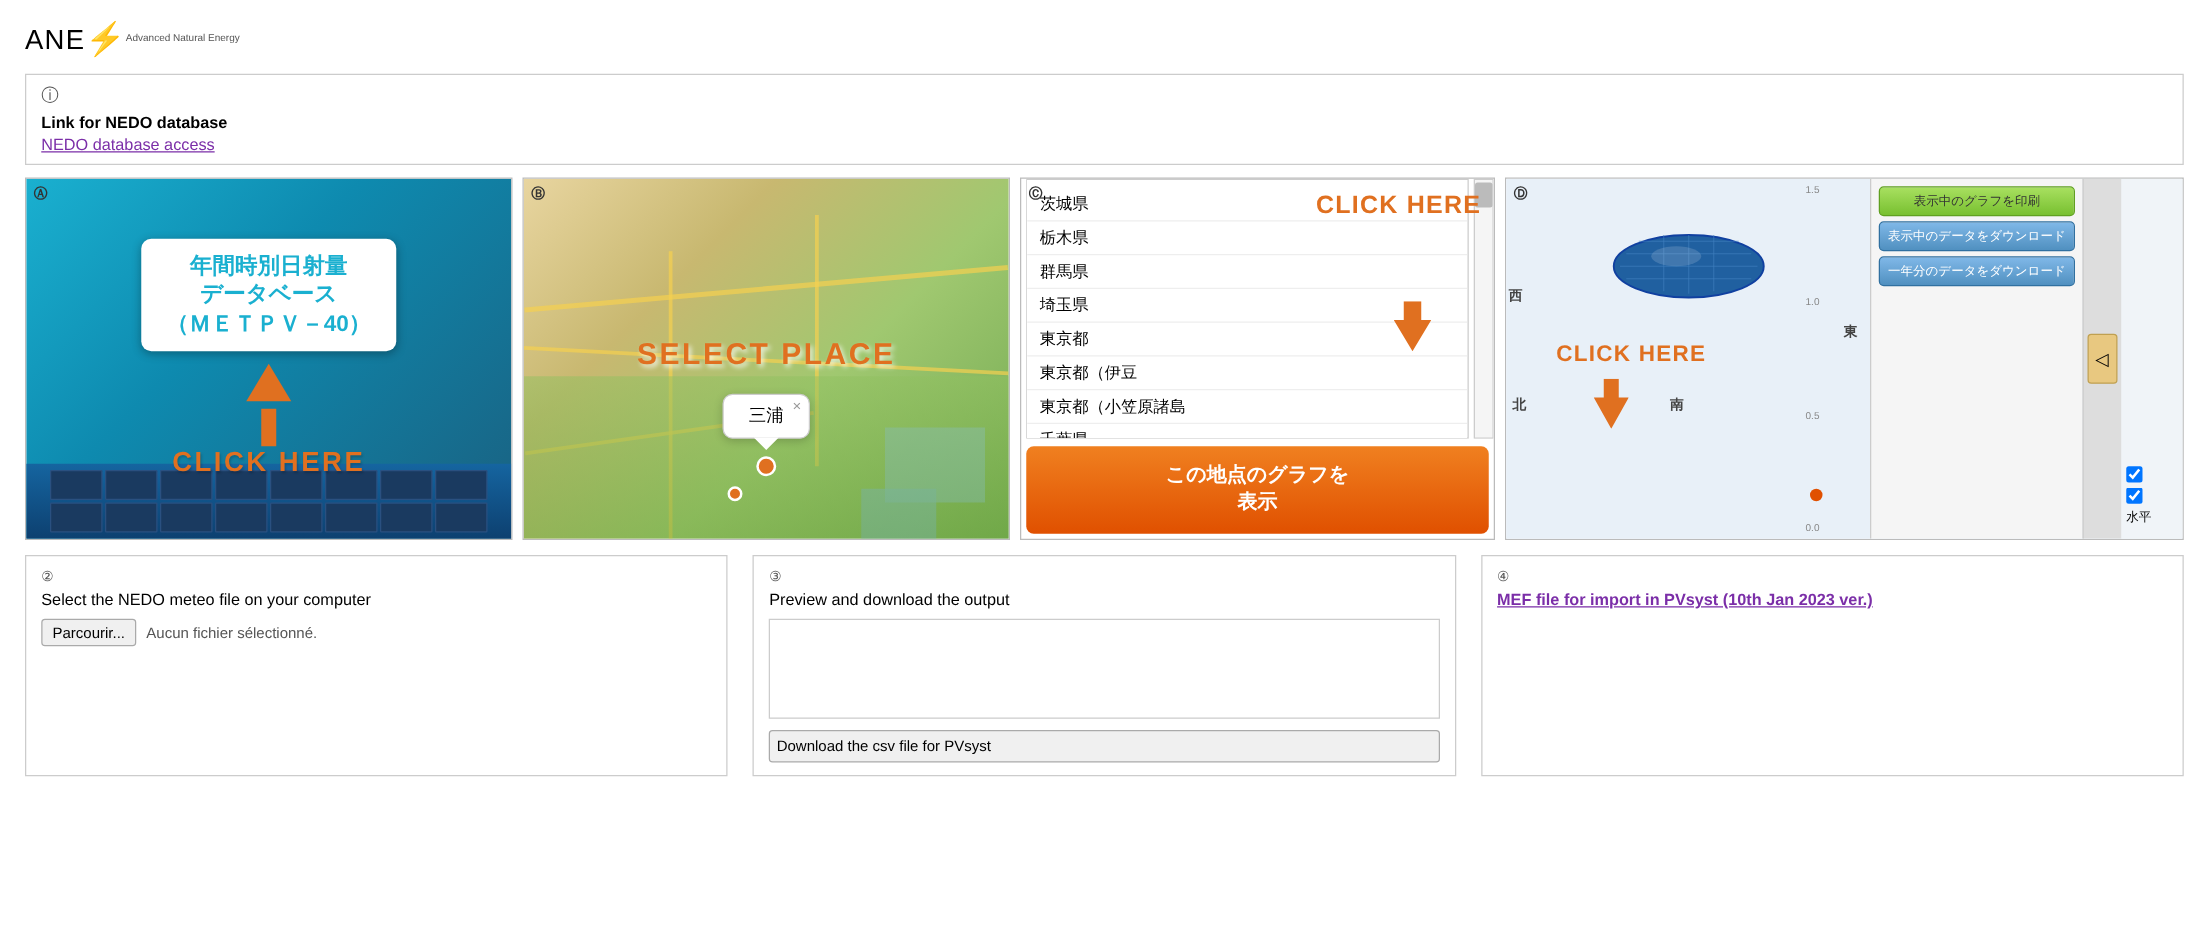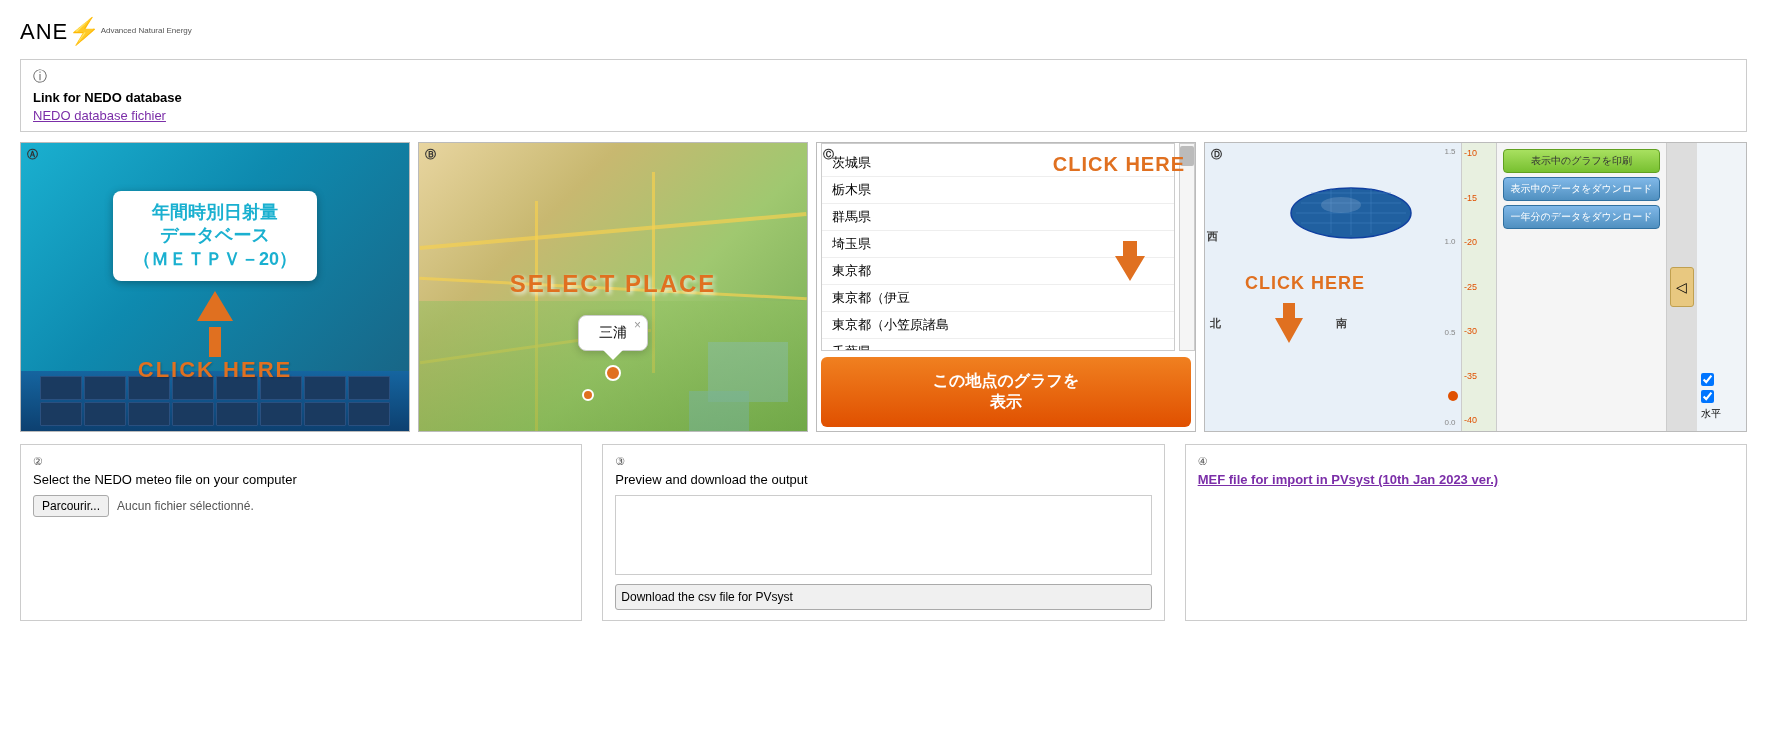--- a/index.html
+++ b/index.html
@@ -561,33 +561,33 @@
       <span class="logo-bolt">⚡</span>
       <div>
         <span class="logo-sub">Advanced Natural Energy</span>
       </div>
     </div>
   </div>
 
   <div class="info-section">
     <div class="info-icon">ⓘ</div>
     <div class="info-title">Link for NEDO database</div>
-    <a class="info-link">NEDO database fichier</a>
+    <a class="info-link">NEDO database access</a>
   </div>
 
   <div class="panels-row">
 
     <div class="panel panel-a">
       <span class="panel-label">Ⓐ</span>
       <div class="panel-a-bg">
         <div class="panel-a-card">
           <div class="panel-a-card-title">
             <span>年間時別日射量</span><br>
             <span>データベース</span><br>
-            <span>（ＭＥＴＰＶ－20）</span>
+            <span>（ＭＥＴＰＶ－40）</span>
           </div>
         </div>
 
         <div style="display:flex;flex-direction:column;align-items:center;z-index:3;">
           <div class="arrow-up"></div>
           <div class="arrow-up-body"></div>
         </div>
         <div class="click-here-text">CLICK HERE</div>
 
         <div class="solar-bottom">
@@ -693,29 +693,20 @@
               <line x1="15" y1="40" x2="125" y2="40" stroke="#4080c0" stroke-width="0.5"></line>
               <line x1="20" y1="50" x2="120" y2="50" stroke="#4080c0" stroke-width="0.5"></line>
               <line x1="50" y1="15" x2="50" y2="60" stroke="#4080c0" stroke-width="0.5"></line>
               <line x1="70" y1="15" x2="70" y2="62" stroke="#4080c0" stroke-width="0.5"></line>
               <line x1="90" y1="15" x2="90" y2="60" stroke="#4080c0" stroke-width="0.5"></line>
 
               <ellipse cx="60" cy="32" rx="20" ry="8" fill="rgba(255,255,255,0.15)"></ellipse>
             </svg>
           </div>
 
-          <div class="graph-scale-right">
-            <span class="scale-val">-10</span>
-            <span class="scale-val">-15</span>
-            <span class="scale-val">-20</span>
-            <span class="scale-val">-25</span>
-            <span class="scale-val">-30</span>
-            <span class="scale-val">-35</span>
-            <span class="scale-val">-40</span>
-          </div>
 
           <div style="position:absolute;right:36px;top:0;bottom:0;display:flex;flex-direction:column;justify-content:space-between;padding:4px 2px;font-size:8px;color:#888;width:20px;text-align:center;">
             <span>1.5</span>
             <span>1.0</span>
             <span>0.5</span>
             <span>0.0</span>
           </div>
 
           <div class="graph-orange-dot"></div>
 

